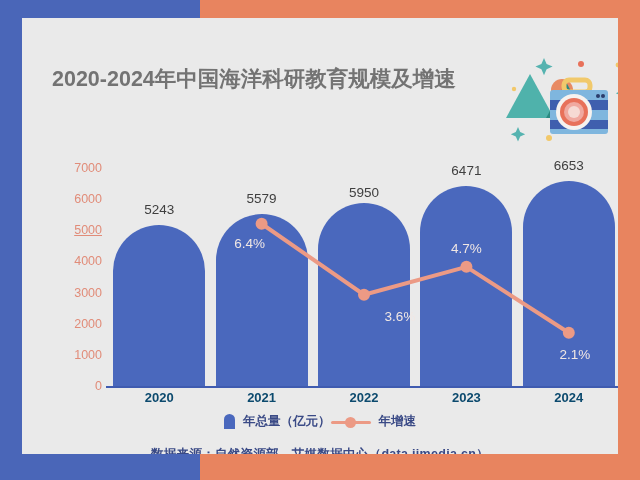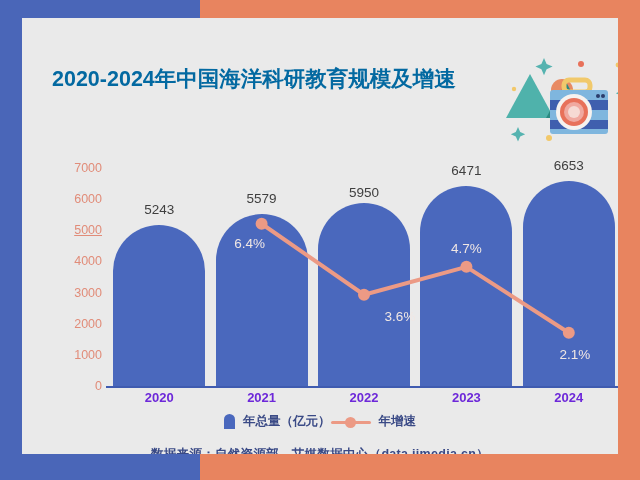--- a/index.html
+++ b/index.html
@@ -37,21 +37,21 @@
     overflow: hidden;
   }
 
   
   .title {
     position: absolute;
     left: 30px;
     top: 46px;
     font-size: 21.5px;
     font-weight: bold;
-    color: #0369a1;
+    color: #737373;
     letter-spacing: 0px;
     white-space: nowrap;
   }
 
   
   .deco {
     position: absolute;
     left: 480px;
     top: 24px;
     width: 136px;
@@ -148,21 +148,21 @@
     left: 64px;
     top: 222px;
     width: 512px;
     height: 22px;
   }
   .xtick {
     position: absolute;
     width: 92px;
     text-align: center;
     font-size: 13px;
-    color: #6d28d9;
+    color: #0c4a6e;
     font-weight: bold;
     top: 0;
   }
 
   
   .legend {
     position: absolute;
     left: 0;
     top: 395px;
     width: 596px;

